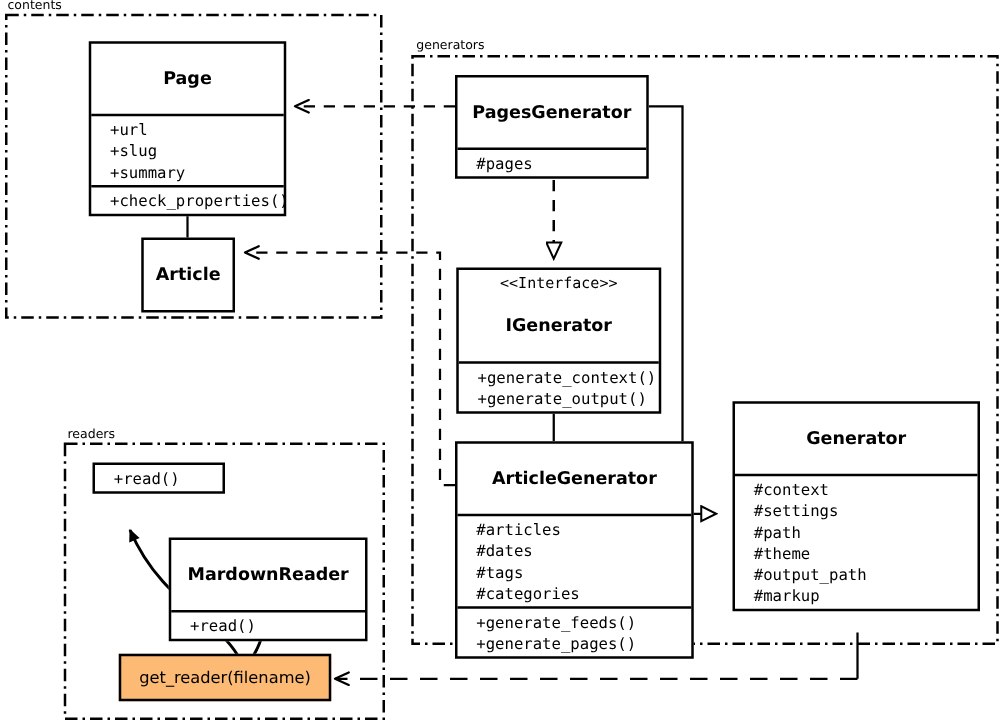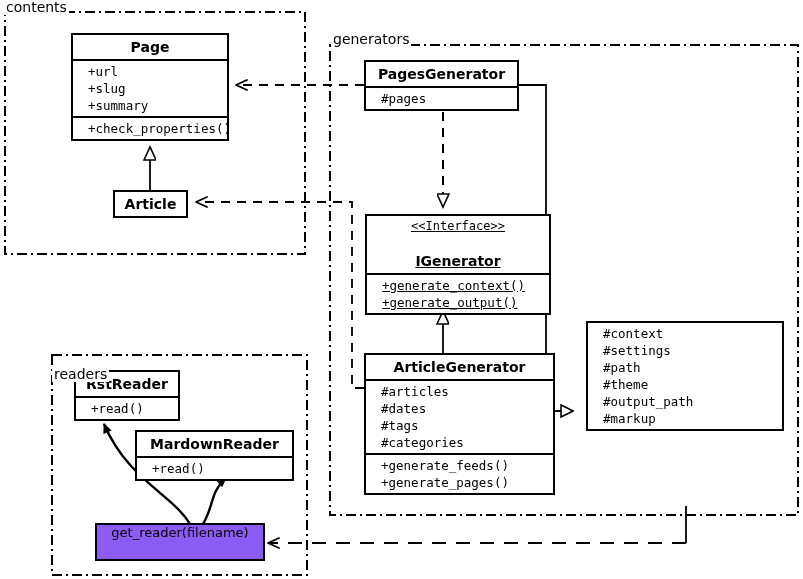--- a/index.html
+++ b/index.html
@@ -2,37 +2,37 @@
 <html><head>
 <meta charset="utf-8">
 <style>
   html,body{margin:0;padding:0;background:#ffffff;}
   body{width:803px;height:579px;overflow:hidden;
        font-family:"DejaVu Sans", sans-serif;}
   #stage{position:relative;width:803px;height:579px;background:#fff;}
   #stage svg{position:absolute;left:0;top:0;width:803px;height:579px;}
 
   .pkg-label{position:absolute;font-family:"DejaVu Sans",sans-serif;
-             font-size:14px;color:#000;white-space:nowrap;z-index:5;
+             font-size:10px;color:#000;white-space:nowrap;z-index:5;
              background:#fff;padding:0 2px;}
 
   .uml{position:absolute;border:2px solid #000;background:#fff;
        box-sizing:border-box;z-index:4;}
   .uml .sec{border-bottom:2px solid #000;}
   .uml .sec:last-child{border-bottom:none;}
   .uml .name{font-weight:bold;font-size:14px;text-align:center;
-             padding:4px 6px;font-family:"DejaVu Sans",sans-serif;}
+             padding:20px 6px;font-family:"DejaVu Sans",sans-serif;}
   .uml .stereo{font-weight:normal;font-size:12px;text-align:center;
                padding:3px 6px 0 6px;font-family:"DejaVu Sans Mono",monospace;}
   .uml .stereo + .nm{padding-top:0;margin-top:20px;}
   .uml .mem{font-size:12.5px;font-family:"DejaVu Sans Mono",monospace;
             padding:1px 3px;line-height:15px;white-space:nowrap;}
   .uml .memlist{padding:2px 12px;}
-  .fnbox{position:absolute;border:2px solid #000;background:#8b5cf6;
-         box-sizing:border-box;z-index:4;display:flex;
+  .fnbox{position:absolute;border:2px solid #000;background:#fdba74;
+         box-sizing:border-box;z-index:4;display:flex;align-items:center;
          justify-content:center;font-size:13px;
          font-family:"DejaVu Sans",sans-serif;}
 </style>
 </head>
 <body>
 
 <div id="stage">
 
   <svg viewBox="0 0 803 579">
     <defs>
@@ -75,21 +75,21 @@
 
     <path d="M190,524 C172,494 128,480 104,424" fill="none" stroke="#000" stroke-width="2.4" marker-end="url(#solidArrow)"></path>
 
     <path d="M203,524 C214,506 210,492 226,478" fill="none" stroke="#000" stroke-width="2.4" marker-end="url(#solidArrow)"></path>
   </svg>
 
   <div class="pkg-label" style="left:4px;top:-1px;">contents</div>
 
   <div class="pkg-label" style="left:331px;top:31px;">generators</div>
 
-  <div class="pkg-label" style="left:52px;top:342px;margin-top:24px;">readers</div>
+  <div class="pkg-label" style="left:52px;top:342px;">readers</div>
 
   <div class="uml" style="left:71px;top:33px;width:158px;">
     <div class="sec">
       <div class="name nm">Page</div>
     </div>
     <div class="sec memlist">
       <div class="mem">+url</div>
       <div class="mem">+slug</div>
       <div class="mem">+summary</div>
     </div>
@@ -106,21 +106,21 @@
 
   <div class="uml" style="left:364px;top:60px;width:155px;">
     <div class="sec">
       <div class="name nm">PagesGenerator</div>
     </div>
     <div class="sec memlist">
       <div class="mem">#pages</div>
     </div>
   </div>
 
-  <div class="uml" style="left:365px;top:214px;width:186px;text-decoration:underline;">
+  <div class="uml" style="left:365px;top:214px;width:164px;">
     <div class="sec">
       <div class="stereo">&lt;&lt;Interface&gt;&gt;</div>
       <div class="name nm">IGenerator</div>
     </div>
     <div class="sec memlist">
       <div class="mem">+generate_context()</div>
       <div class="mem">+generate_output()</div>
     </div>
   </div>
 
@@ -134,34 +134,34 @@
       <div class="mem">#tags</div>
       <div class="mem">#categories</div>
     </div>
     <div class="sec memlist">
       <div class="mem">+generate_feeds()</div>
       <div class="mem">+generate_pages()</div>
     </div>
   </div>
 
   <div class="uml" style="left:586px;top:321px;width:198px;">
+    <div class="sec">
+      <div class="name nm">Generator</div>
+    </div>
     <div class="sec memlist">
       <div class="mem">#context</div>
       <div class="mem">#settings</div>
       <div class="mem">#path</div>
       <div class="mem">#theme</div>
       <div class="mem">#output_path</div>
       <div class="mem">#markup</div>
     </div>
   </div>
 
   <div class="uml" style="left:74px;top:370px;width:106px;">
-    <div class="sec">
-      <div class="name nm">RstReader</div>
-    </div>
     <div class="sec memlist">
       <div class="mem">+read()</div>
     </div>
   </div>
 
   <div class="uml" style="left:135px;top:430px;width:159px;">
     <div class="sec">
       <div class="name nm">MardownReader</div>
     </div>
     <div class="sec memlist">

